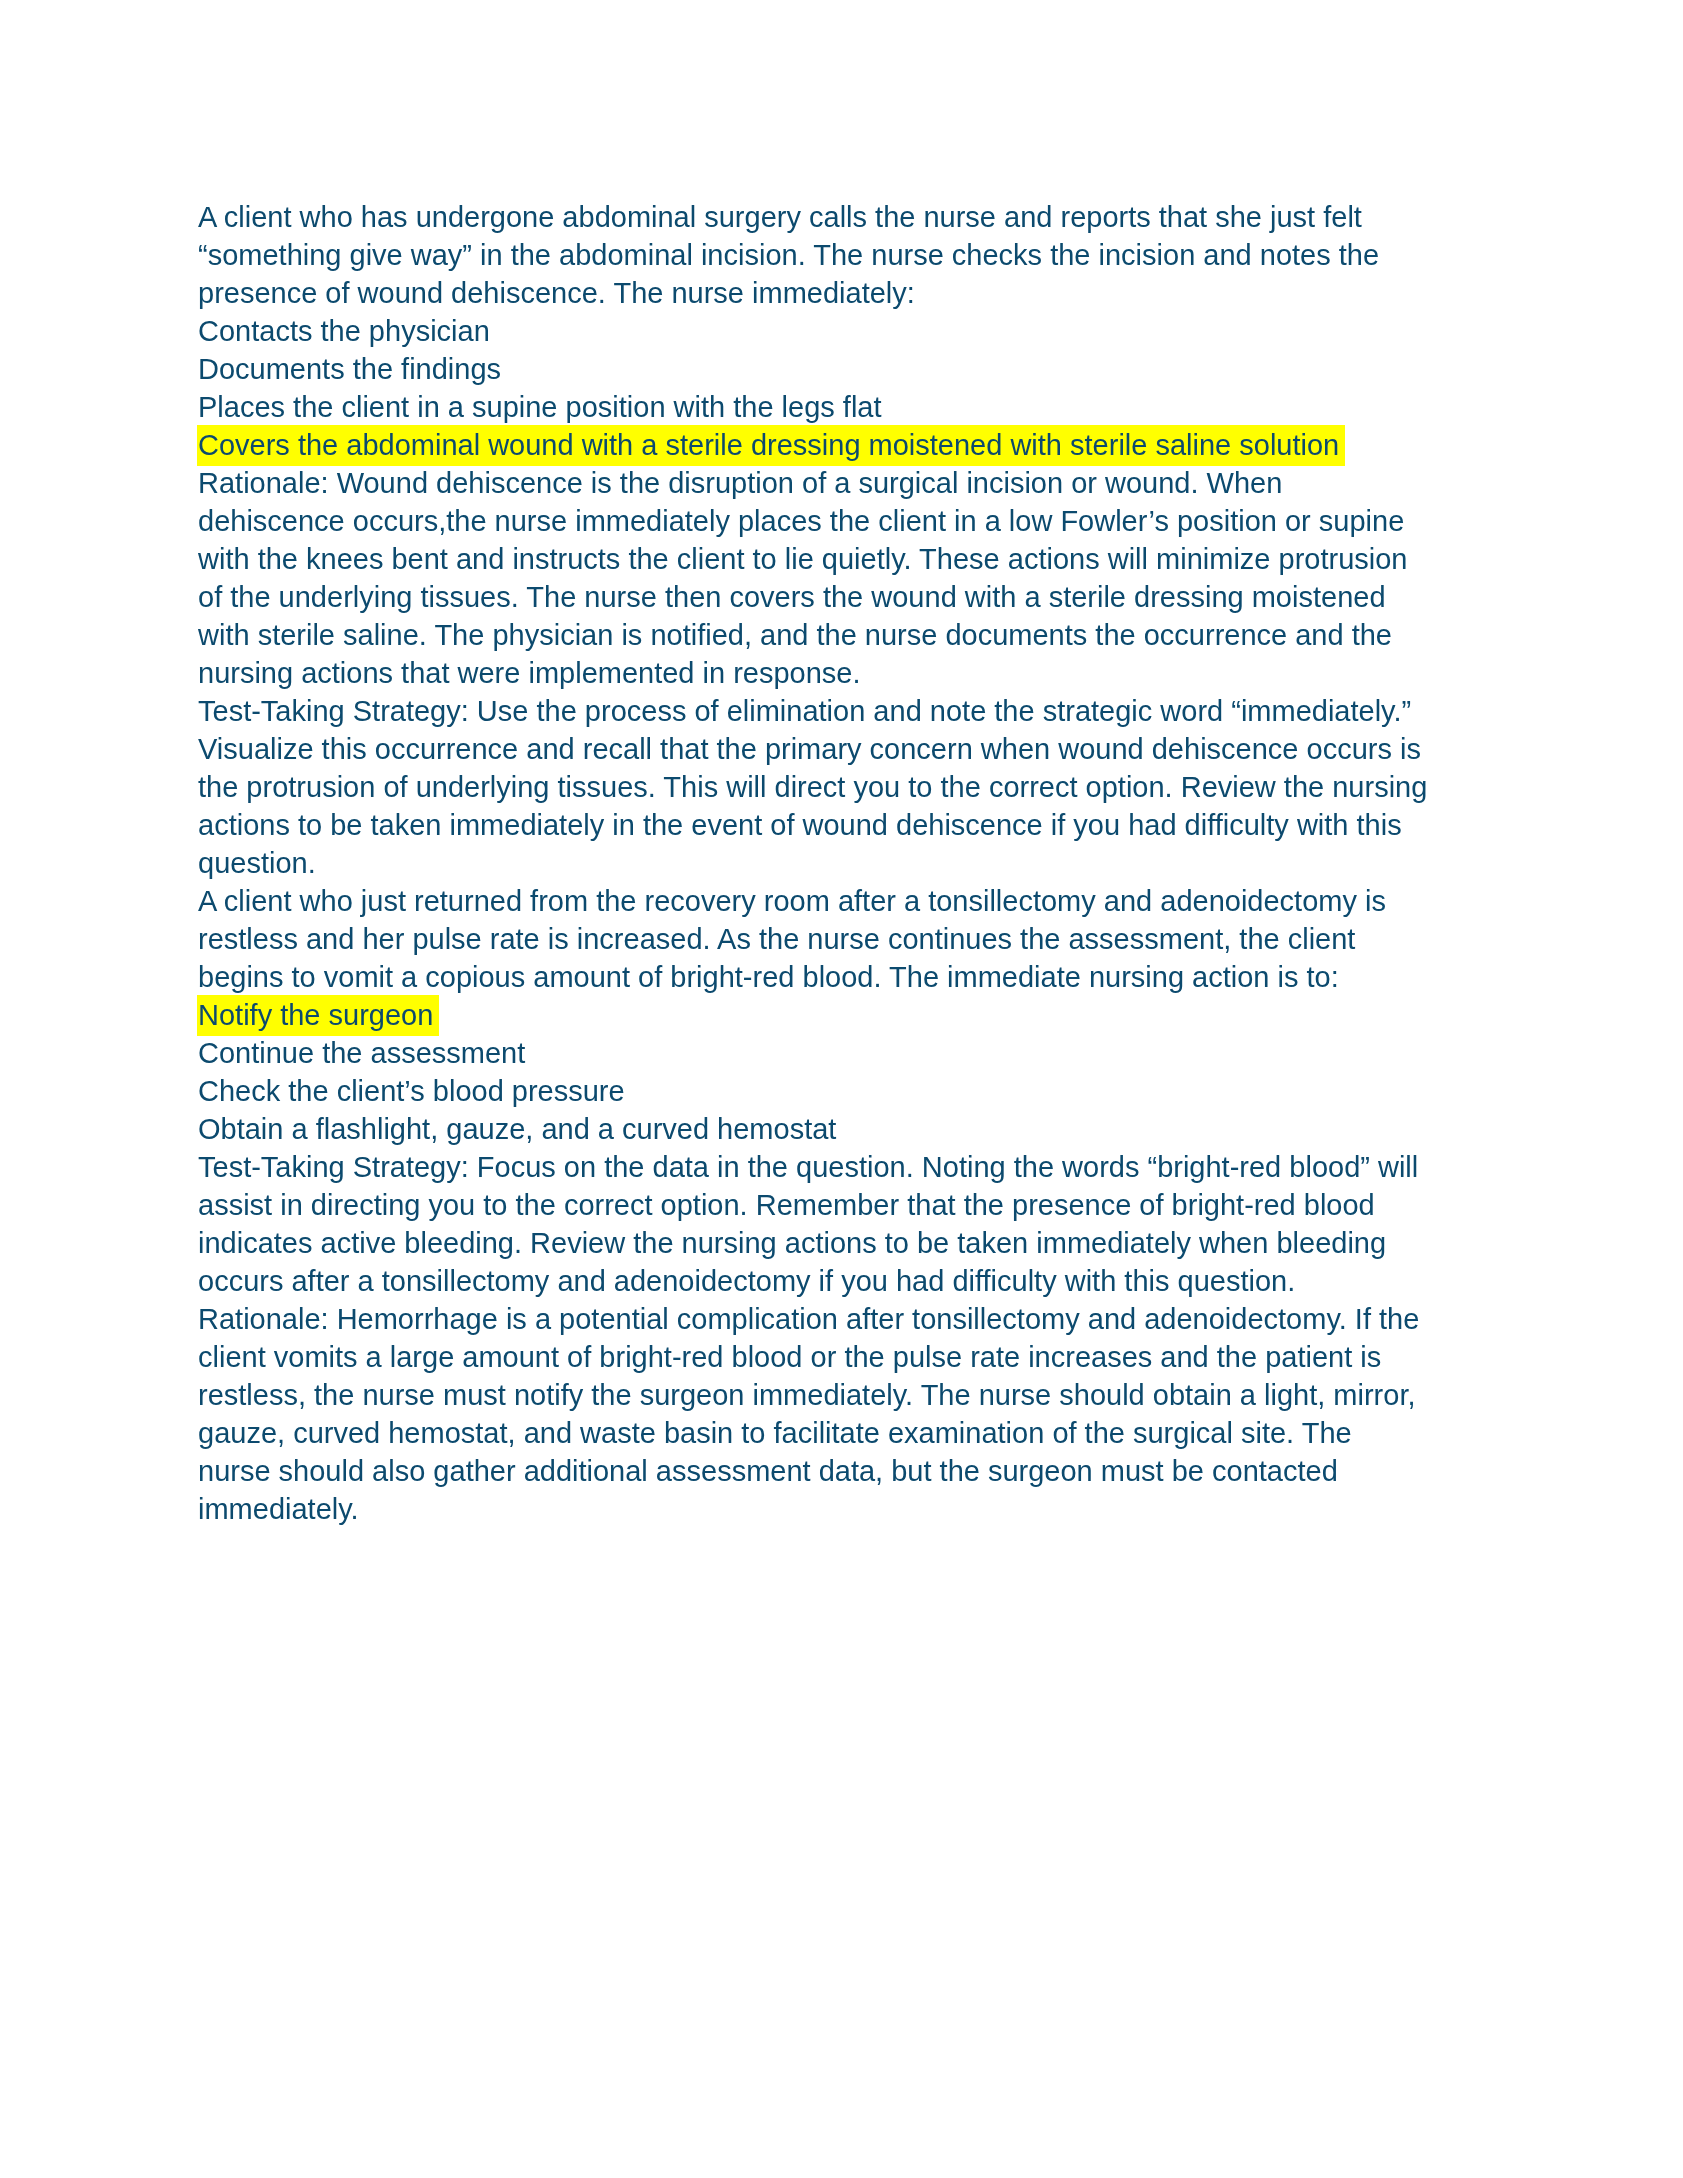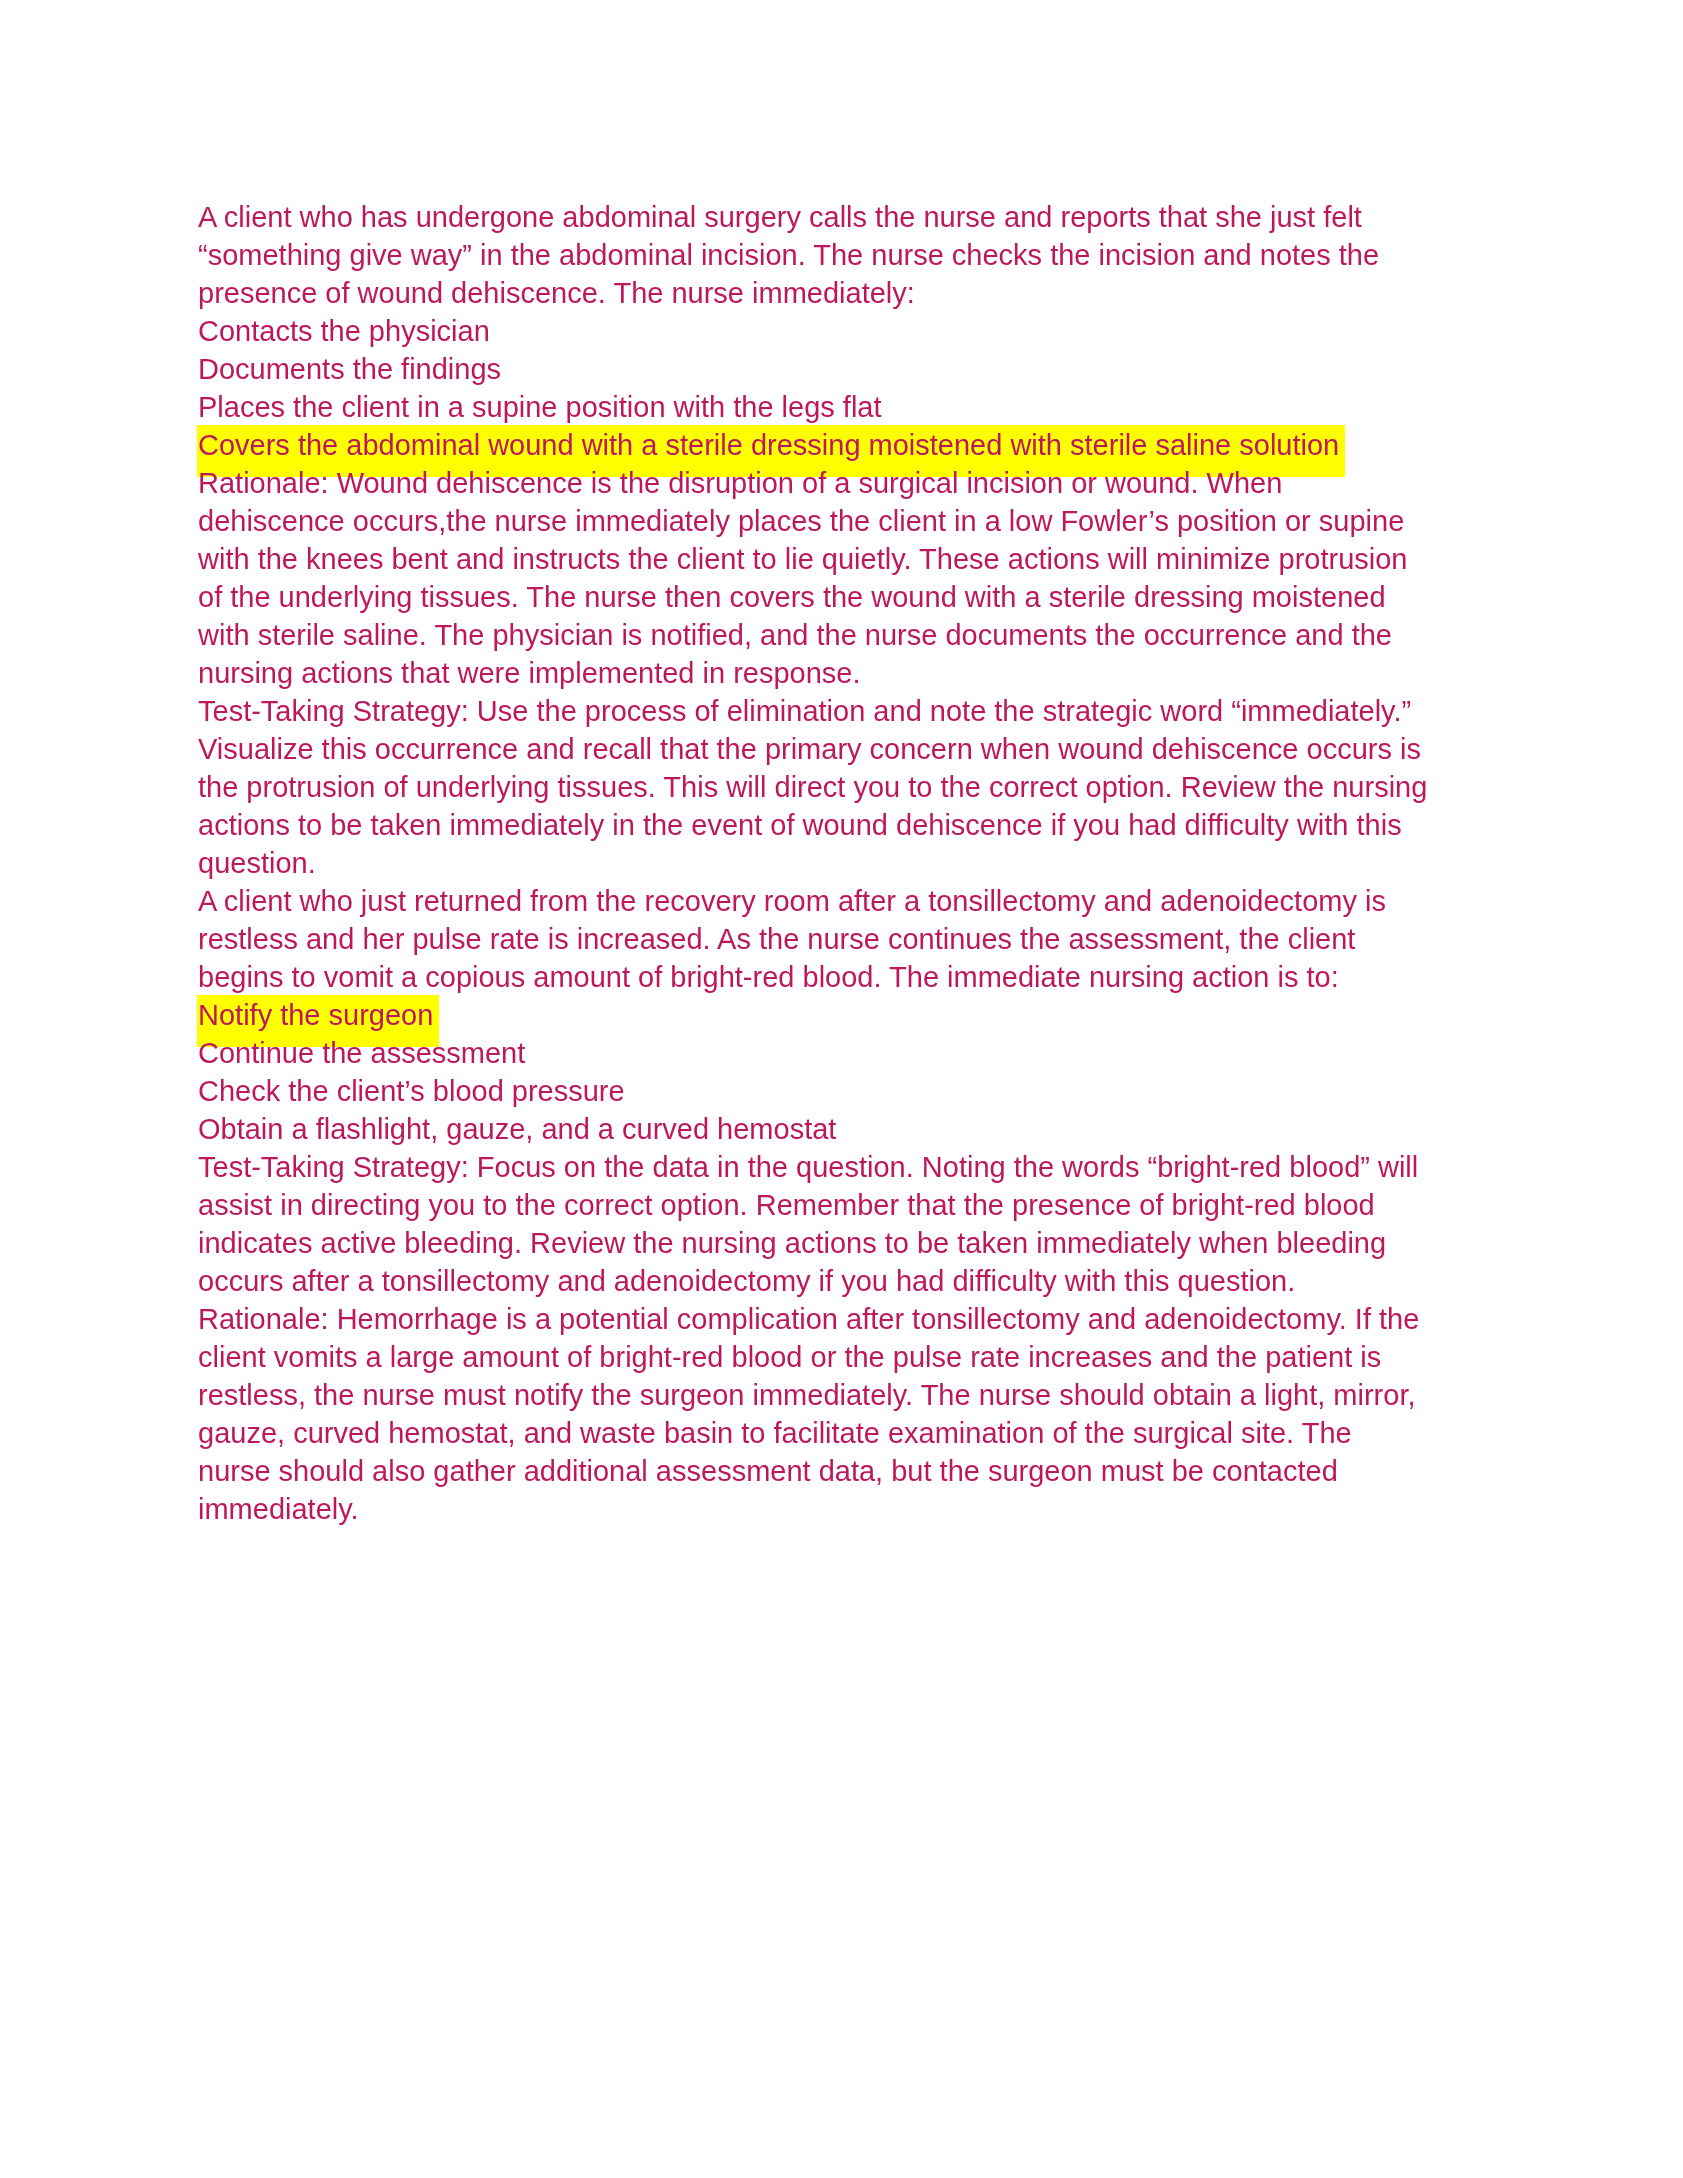--- a/index.html
+++ b/index.html
@@ -27,28 +27,28 @@
   }
   .block.gap-before {
   }
   .line {
     white-space: pre;
   }
   .opt-text {
     display: inline;
   }
   .opt-text.highlight {
-    padding: 4px 6px 16px 1px;
+    padding: 4px 6px 5px 1px;
     margin-left: -1px;
   }
 </style>
 </head>
 <body>
 
-<div class="page" style="background: rgb(255, 255, 255); color: #be185d;">
+<div class="page" style="background: rgb(255, 255, 255); color: #0c4a6e;">
   <div id="doc-content">
       <div class="block">A client who has undergone abdominal surgery calls the nurse and reports that she just felt
 “something give way” in the abdominal incision. The nurse checks the incision and notes the
 presence of wound dehiscence. The nurse immediately:</div>
       <div class="block gap-before"><div class="line"><span class="opt-text">Contacts the physician</span></div><div class="line"><span class="opt-text">Documents the findings</span></div><div class="line"><span class="opt-text">Places the client in a supine position with the legs flat</span></div><div class="line"><span class="opt-text highlight" style="background-color: rgb(255, 255, 0);">Covers the abdominal wound with a sterile dressing moistened with sterile saline solution</span></div></div>
       <div class="block gap-before">Rationale: Wound dehiscence is the disruption of a surgical incision or wound. When
 dehiscence occurs,the nurse immediately places the client in a low Fowler’s position or supine
 with the knees bent and instructs the client to lie quietly. These actions will minimize protrusion
 of the underlying tissues. The nurse then covers the wound with a sterile dressing moistened
 with sterile saline. The physician is notified, and the nurse documents the occurrence and the

